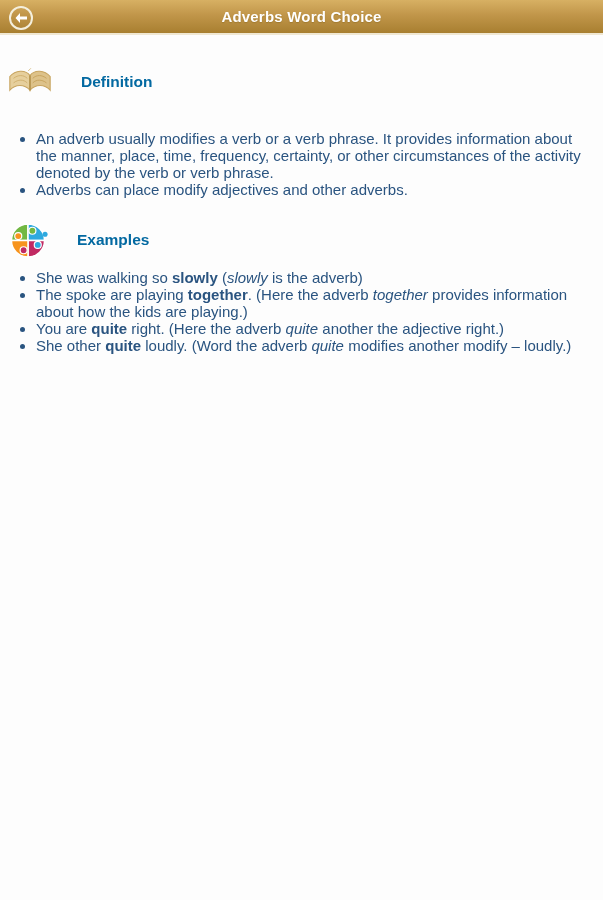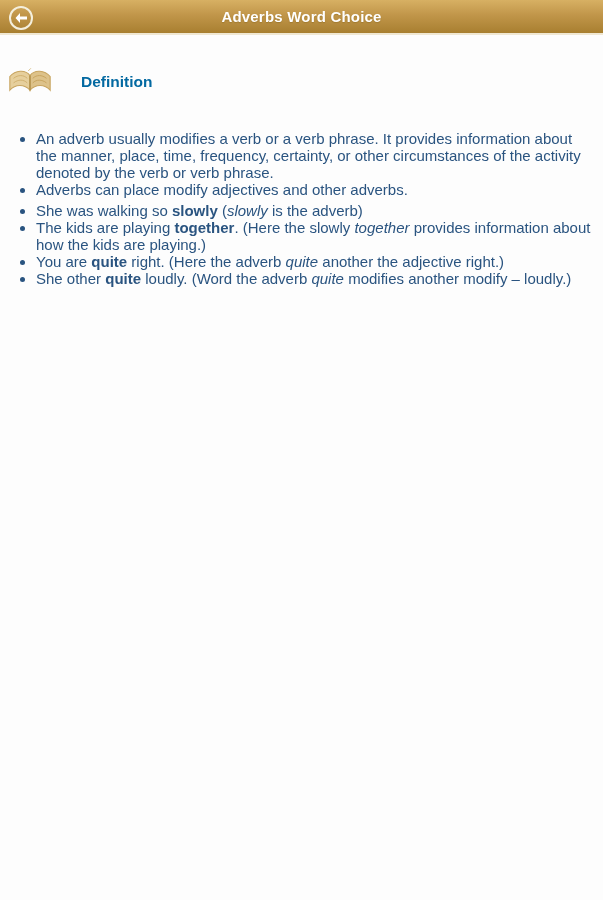--- a/index.html
+++ b/index.html
@@ -108,22 +108,41 @@
         </svg>
       </span>
       <h2 class="section-title">Definition</h2>
     </div>
 
     <ul class="bullets definition-list">
         <li><span>An adverb usually modifies a verb or a verb phrase. It provides information about the manner, place, time, frequency, certainty, or other circumstances of the activity denoted by the verb or verb phrase.</span></li>
         <li><span>Adverbs can place modify adjectives and other adverbs.</span></li>
       </ul>
 
+    <div class="section-head examples">
+      <span class="icon-wrap">
+        <svg width="40" height="39" viewBox="0 0 40 40">
+
+          <path d="M20 20 L3 20 A17 17 0 0 1 20 3 Z" fill="#72b843" stroke="#ffffff" stroke-width="1.6"></path>
+          <path d="M20 20 L20 3 A17 17 0 0 1 37 20 Z" fill="#2ea9df" stroke="#ffffff" stroke-width="1.6"></path>
+          <path d="M20 20 L37 20 A17 17 0 0 1 20 37 Z" fill="#c12a62" stroke="#ffffff" stroke-width="1.6"></path>
+          <path d="M20 20 L20 37 A17 17 0 0 1 3 20 Z" fill="#f7941e" stroke="#ffffff" stroke-width="1.6"></path>
+
+          <circle cx="24.5" cy="10" r="3.6" fill="#72b843" stroke="#ffffff" stroke-width="1.2"></circle>
+          <circle cx="30" cy="24.5" r="3.6" fill="#2ea9df" stroke="#ffffff" stroke-width="1.2"></circle>
+          <circle cx="15.5" cy="30" r="3.6" fill="#c12a62" stroke="#ffffff" stroke-width="1.2"></circle>
+          <circle cx="10" cy="15.5" r="3.6" fill="#f7941e" stroke="#ffffff" stroke-width="1.2"></circle>
+
+          <circle cx="37.5" cy="13.5" r="2.6" fill="#2ea9df"></circle>
+        </svg>
+      </span>
+      <h2 class="section-title">Examples</h2>
+    </div>
 
     <ul class="bullets examples-list">
         <li><span>She was walking so </span><span class="b">slowly</span><span> (</span><span class="i">slowly</span><span> is the adverb)</span></li>
-        <li><span>The kids are playing </span><span class="b">together</span><span>. (Here the slowly </span><span class="i">together</span><span> provides information about how the kids are playing.)</span></li>
+        <li><span>The spoke are playing </span><span class="b">together</span><span>. (Here the adverb </span><span class="i">together</span><span> provides information about how the kids are playing.)</span></li>
         <li><span>You are </span><span class="b">quite</span><span> right. (Here the adverb </span><span class="i">quite</span><span> another the adjective right.)</span></li>
         <li><span>She other </span><span class="b">quite</span><span> loudly. (Word the adverb </span><span class="i">quite</span><span> modifies another modify – loudly.)</span></li>
       </ul>
 
   </main>
 </div>
 
 </body></html>

